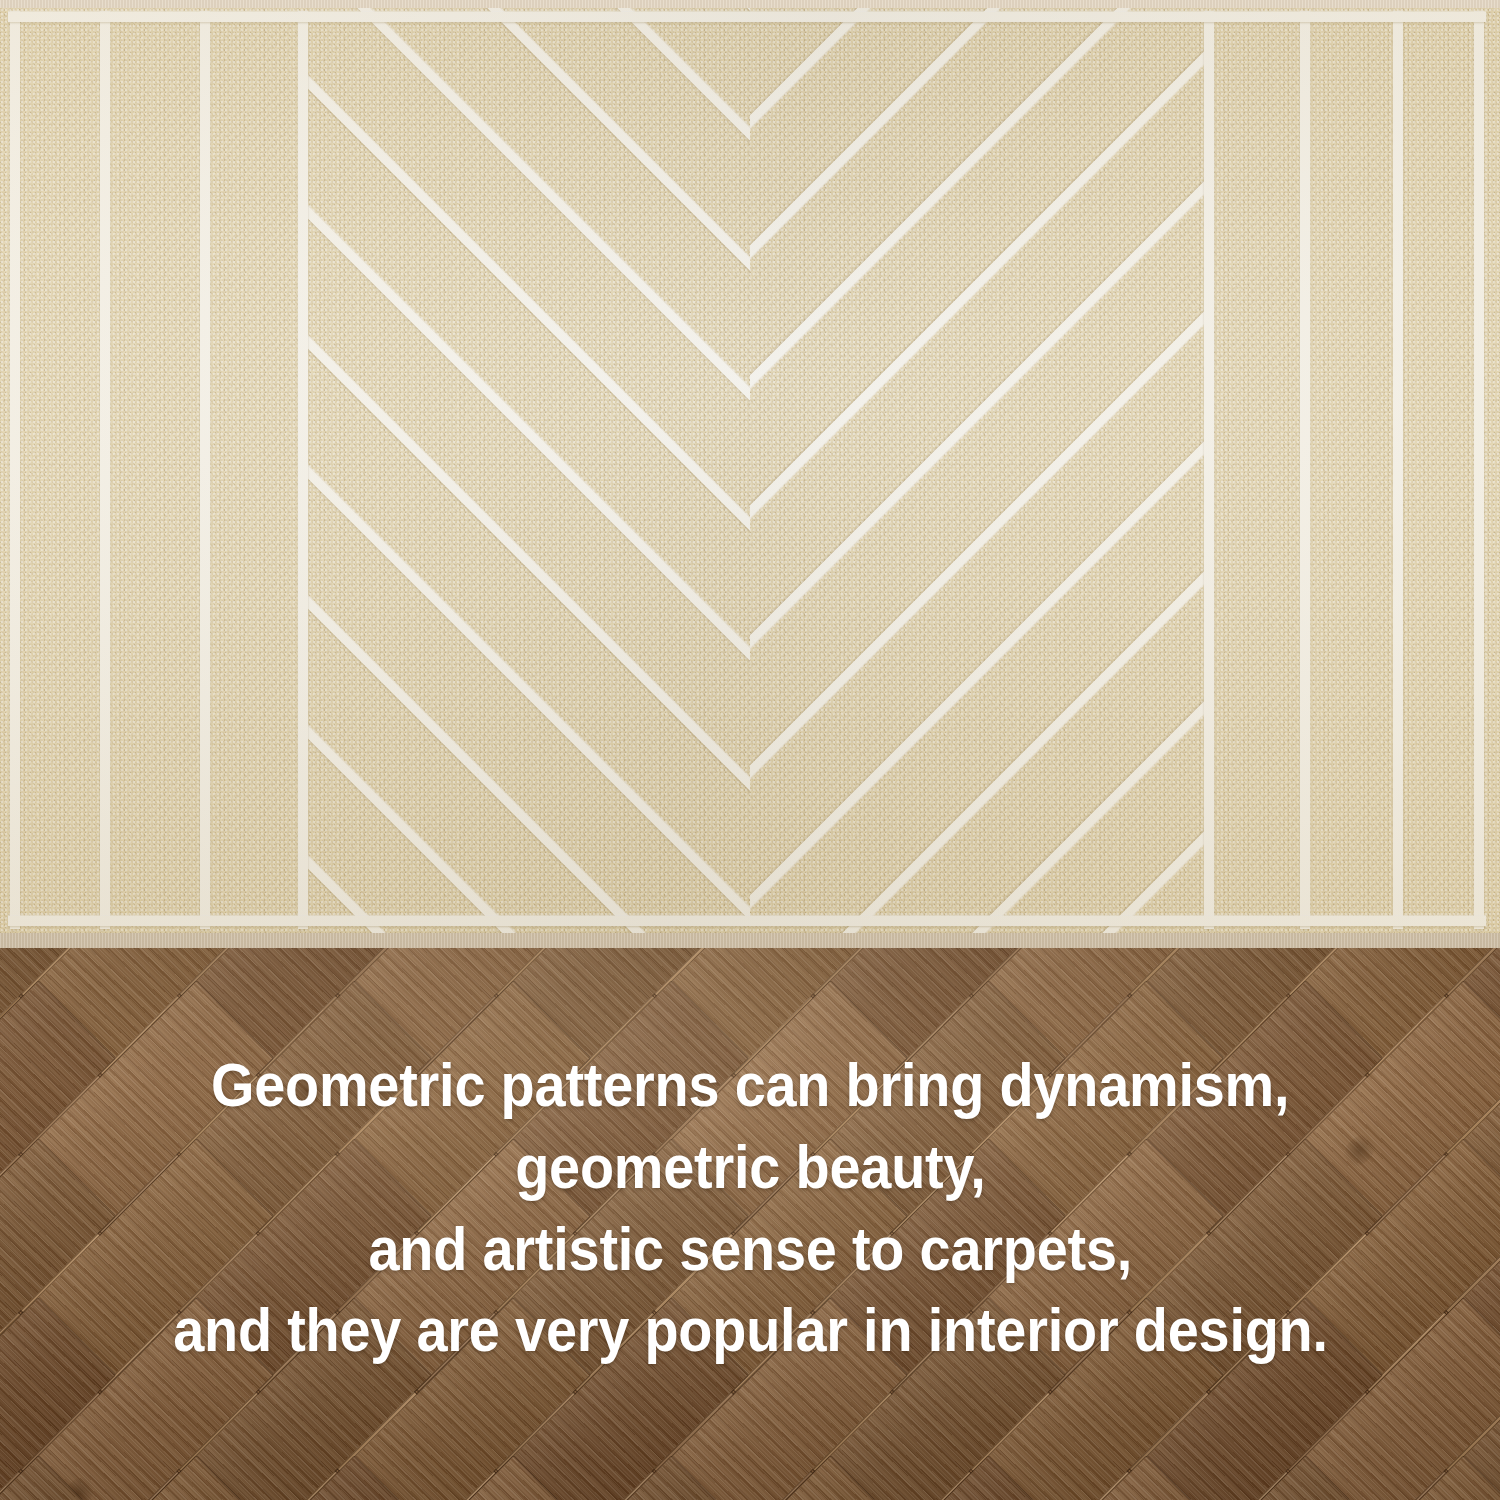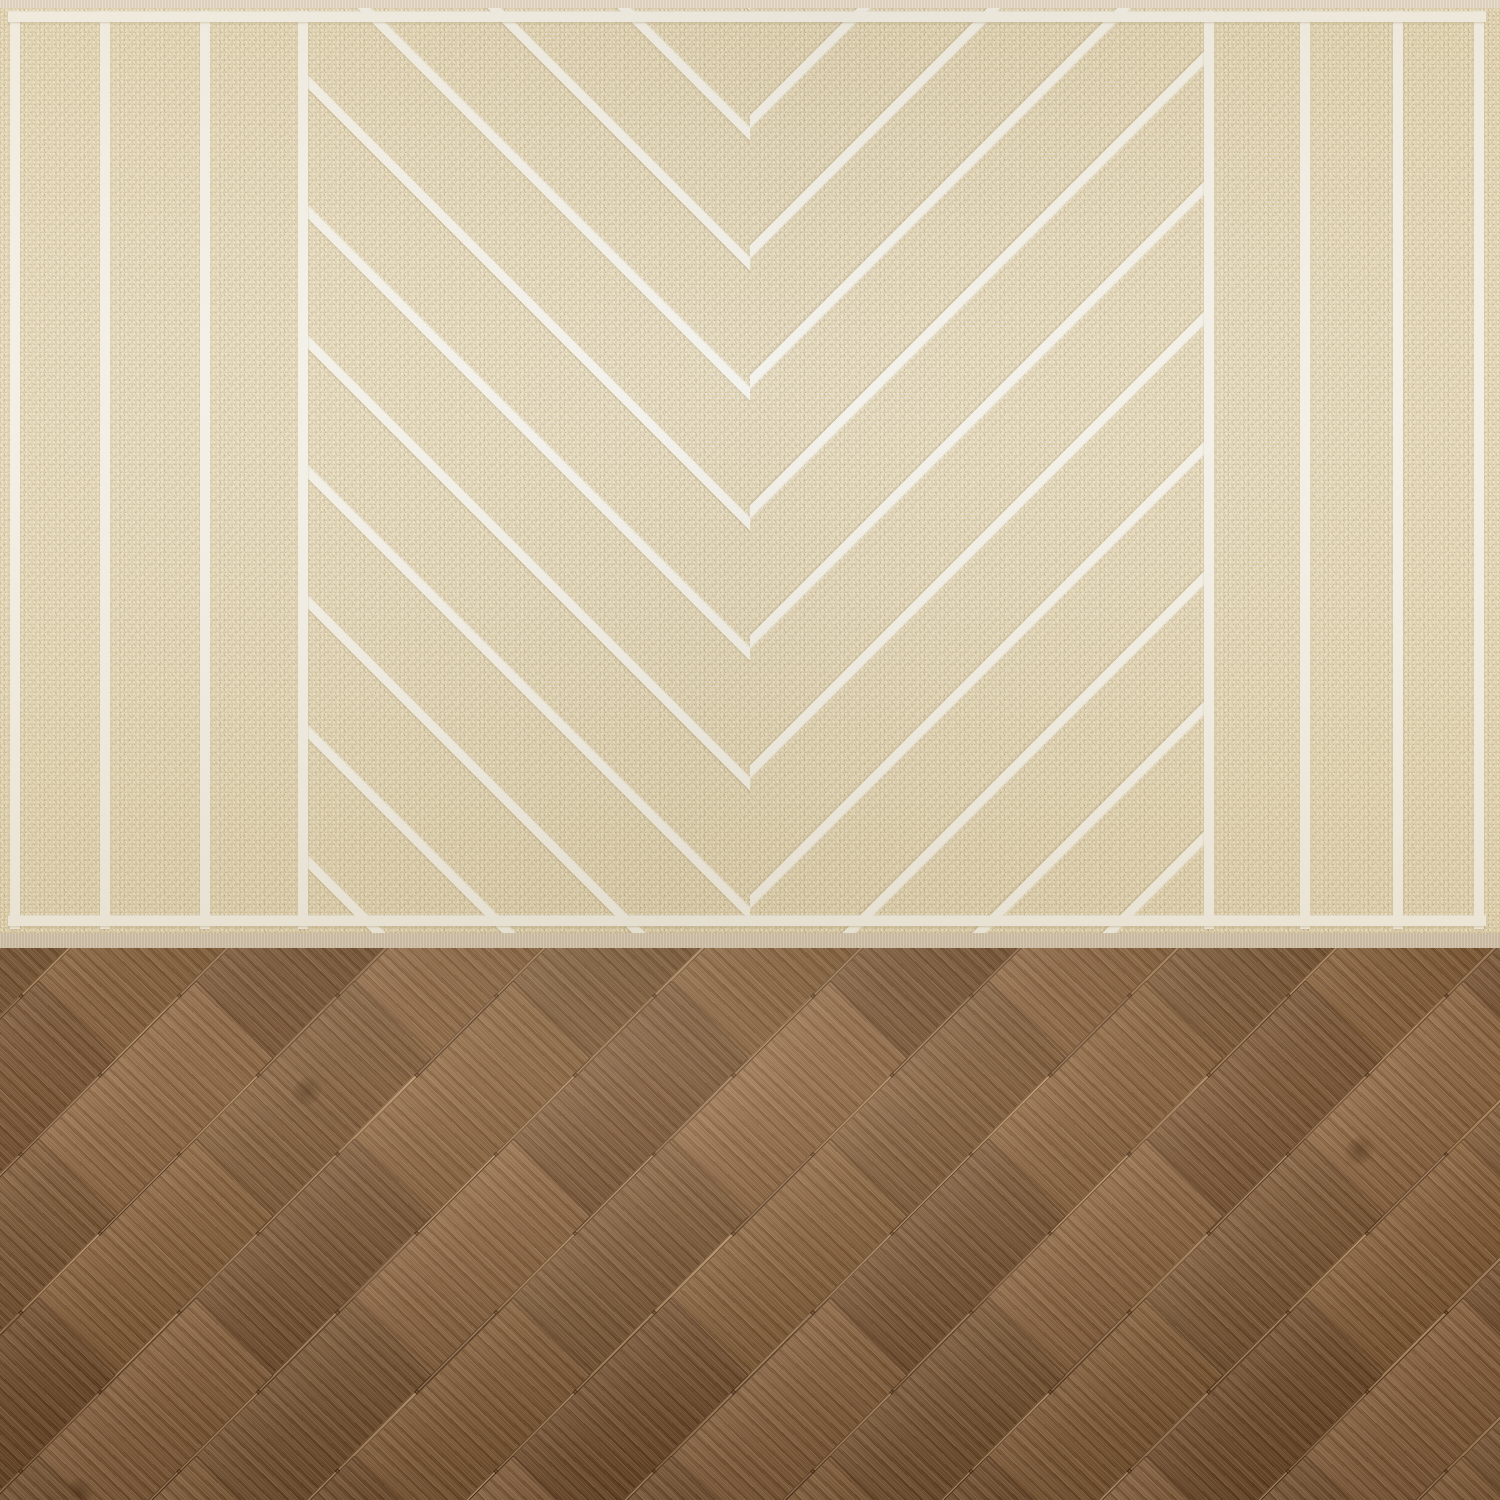--- a/index.html
+++ b/index.html
@@ -792,14 +792,20 @@
           <div class="grain2"></div>
         </div>
         <div class="plank" style="left: 1447.96px; top: 841.226px; width: 470px; height: 108px; background: linear-gradient(rgb(143, 104, 69) 0%, rgb(131, 92, 57) 38%, rgb(121, 82, 47) 100%); transform: rotate(-45deg);">
           <div class="grain"></div>
           <div class="grain2"></div>
         </div>
       </div>
     <div id="floor-shade"></div>
   </div>
 
+  <div id="caption">
+    <div class="cap-line">Geometric patterns can bring dynamism,</div>
+    <div class="cap-line">geometric beauty,</div>
+    <div class="cap-line">and artistic sense to carpets,</div>
+    <div class="cap-line">and they are very popular in interior design.</div>
+  </div>
 
 </div>
 
 </body></html>

